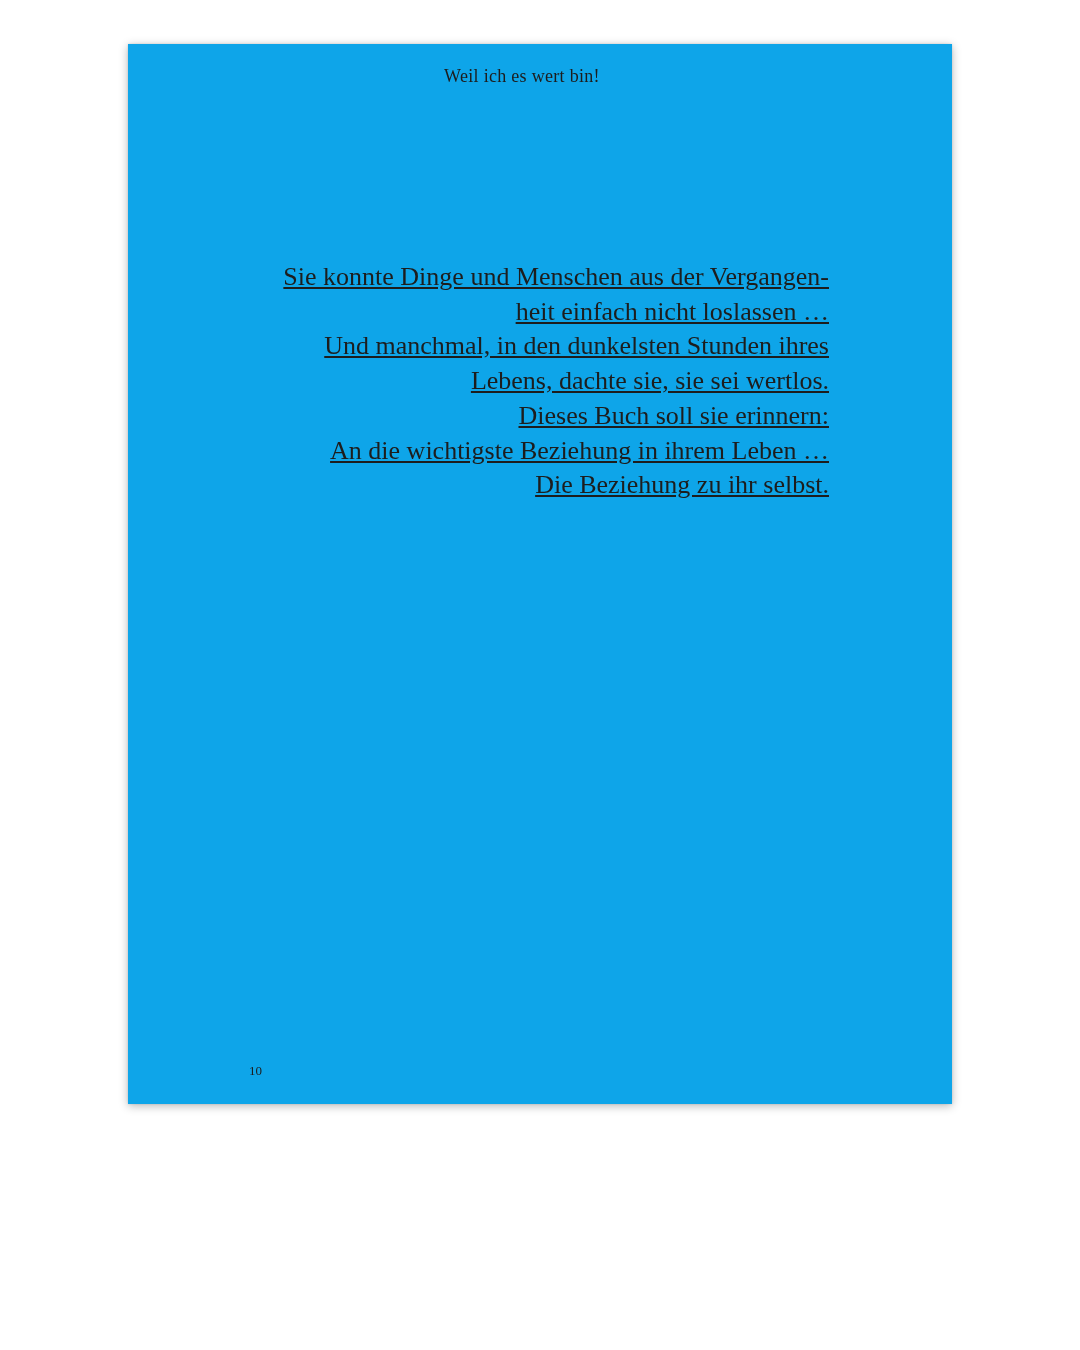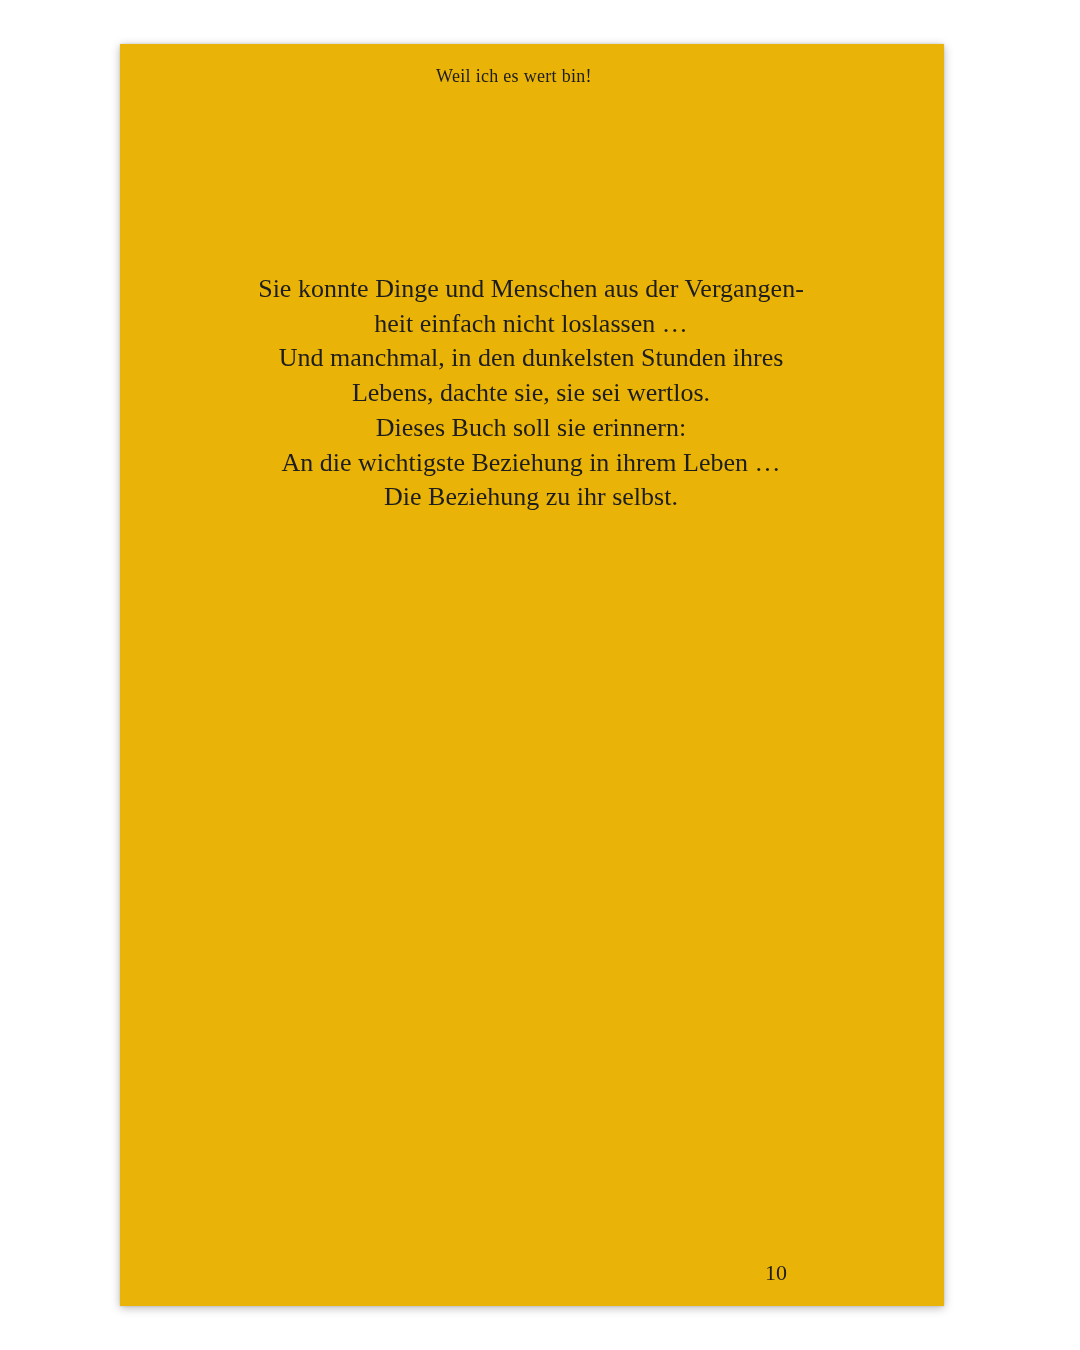--- a/index.html
+++ b/index.html
@@ -10,62 +10,63 @@
   body {
     width: 1080px;
     height: 1350px;
     position: relative;
     background: #ffffff;
     font-family: "Liberation Serif", serif;
     overflow: hidden;
   }
   .book-page {
     position: absolute;
-    left: 120px;
+    left: 128px;
     top: 44px;
     width: 824px;
-    height: 1262px;
-    background: #eab308;
+    height: 1060px;
+    background: #0ea5e9;
     box-shadow: 0 2px 9px rgba(0, 0, 0, 0.28), 0 0 2px rgba(0, 0, 0, 0.12);
   }
   .running-header {
     position: absolute;
     top: 21px;
     left: 121px;
     width: 546px;
     text-align: center;
     font-size: 18px;
     line-height: 22px;
     letter-spacing: 0.3px;
     color: #1d1d1d;
   }
   .text-block {
     position: absolute;
     left: 121px;
     top: 216px;
     width: 580px;
   }
   .para {
-    margin: 12px;
+    margin: 0;
     font-size: 26px;
     line-height: 34.7px;
     color: #1d1d1d;
     white-space: pre-line;
-    text-align: center;
+    text-align: right;
+    text-decoration: underline;
   }
   .para + .para {
     margin-top: 34.7px;
   }
   .page-number {
     position: absolute;
     bottom: 23px;
     left: 121px;
     width: 546px;
-    text-align: right;
-    font-size: 22px;
+    text-align: left;
+    font-size: 13px;
     line-height: 20px;
     color: #1d1d1d;
   }
 </style>
 </head>
 <body>
 
 <div class="book-page">
   <div class="running-header">Weil ich es wert bin!</div>
 

